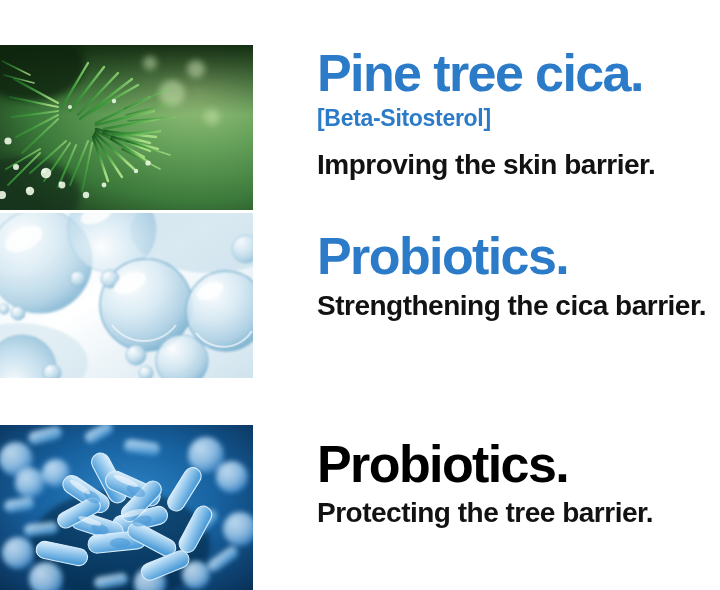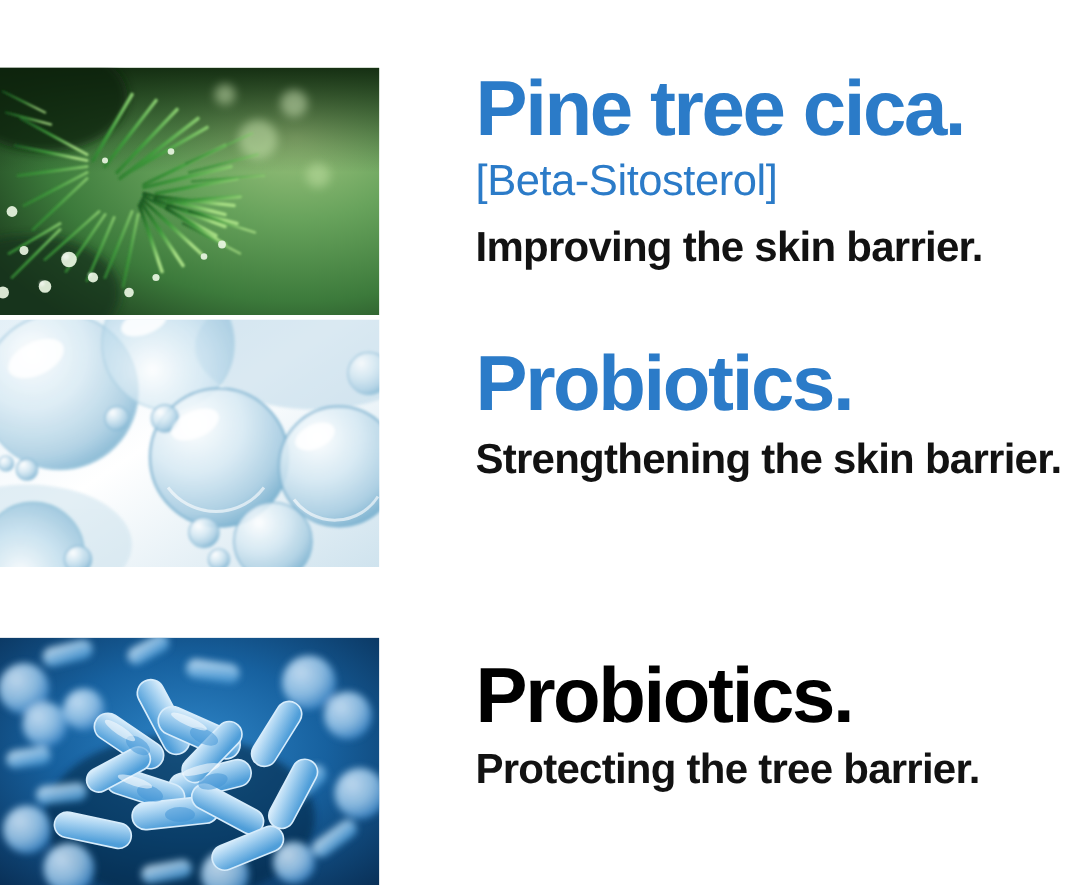--- a/index.html
+++ b/index.html
@@ -44,22 +44,22 @@
 
   .headline {
     font-size: 52px;
     font-weight: bold;
     line-height: 1.0;
     letter-spacing: -1.6px;
     margin: 0;
     white-space: nowrap;
   }
   .subtitle {
-    font-size: 29px;
-    font-weight: normal;
+    font-size: 23px;
+    font-weight: bold;
     line-height: 1.15;
     letter-spacing: -0.3px;
     margin: 0;
     white-space: nowrap;
   }
   .tagline {
     font-size: 28px;
     font-weight: bold;
     line-height: 1.15;
     letter-spacing: -0.5px;
@@ -252,21 +252,21 @@
       </g>
       <g fill="none" stroke="#ffffff" stroke-width="2" opacity="0.6">
         <path d="M112 112 A40 40 0 0 0 176 112"></path>
         <path d="M196 120 A34 34 0 0 0 252 118"></path>
       </g>
     </svg>
   </div>
 
   <div class="text-col">
     <h2 class="headline" style="color:#2b7bc8">Probiotics.</h2>
-    <p class="tagline" style="color:#121212">Strengthening the skin barrier.</p>
+    <p class="tagline" style="color:#121212">Strengthening the cica barrier.</p>
   </div>
 </div>
 
 <div class="ingredient-block" id="block-2">
 
   <div class="photo">
     <svg viewBox="0 0 253 165" xmlns="http://www.w3.org/2000/svg" aria-hidden="true">
       <defs>
         <radialGradient id="bactBg" cx="50%" cy="45%" r="80%">
           <stop offset="0%" stop-color="#2f86c8"></stop>

